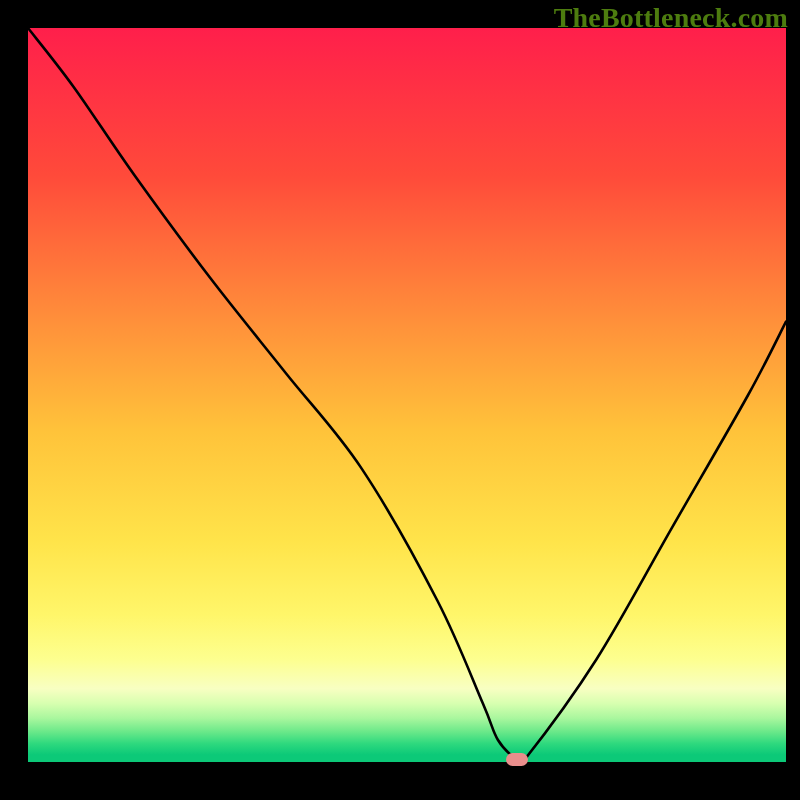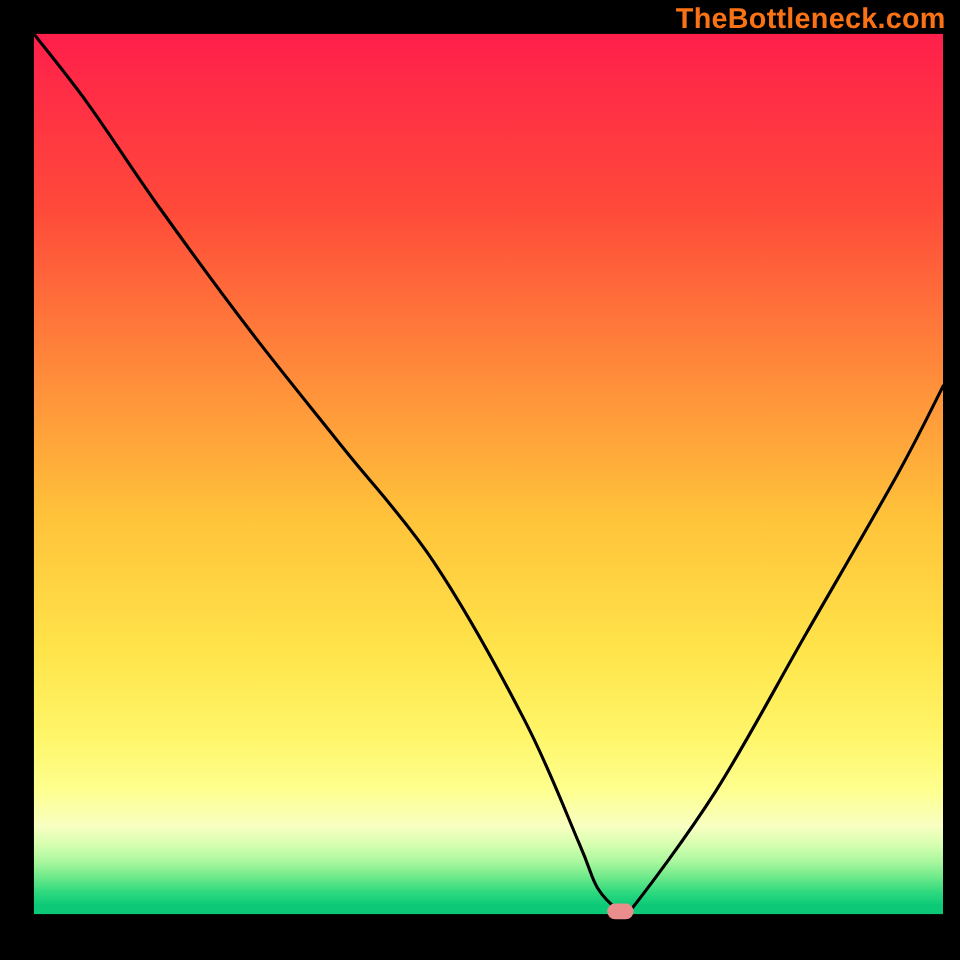--- a/index.html
+++ b/index.html
@@ -12,24 +12,24 @@
   }
   .container {
     position: relative;
     width: 800px;
     height: 800px;
   }
   .watermark {
     position: absolute;
     top: 2px;
     right: 12px;
-    font-family: Liberation Sans, sans-serif;
-    font-size: 24px;
+    font-family: Liberation Serif, serif;
+    font-size: 28px;
     font-weight: 600;
-    color: #f97316;
+    color: #4d7c0f;
     letter-spacing: 0.2px;
     z-index: 20;
   }
   .plot-wrap {
     position: absolute;
     left: 28px;
     top: 28px;
     width: 758px;
     height: 734px;
     overflow: hidden;

